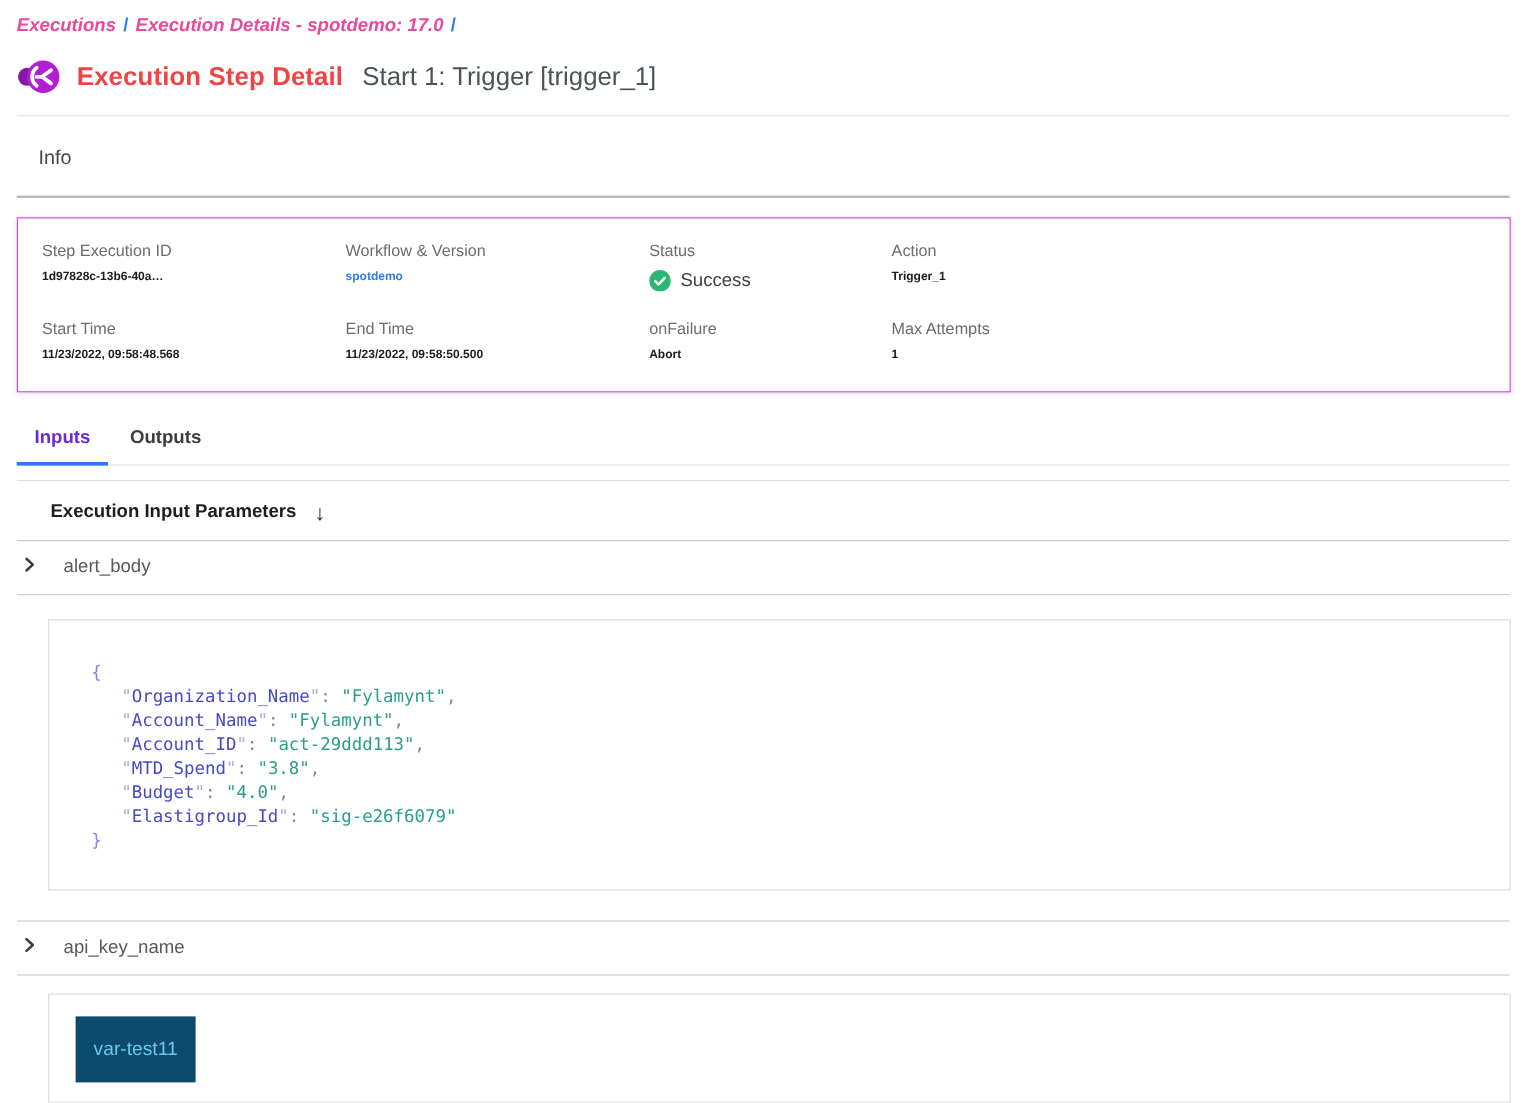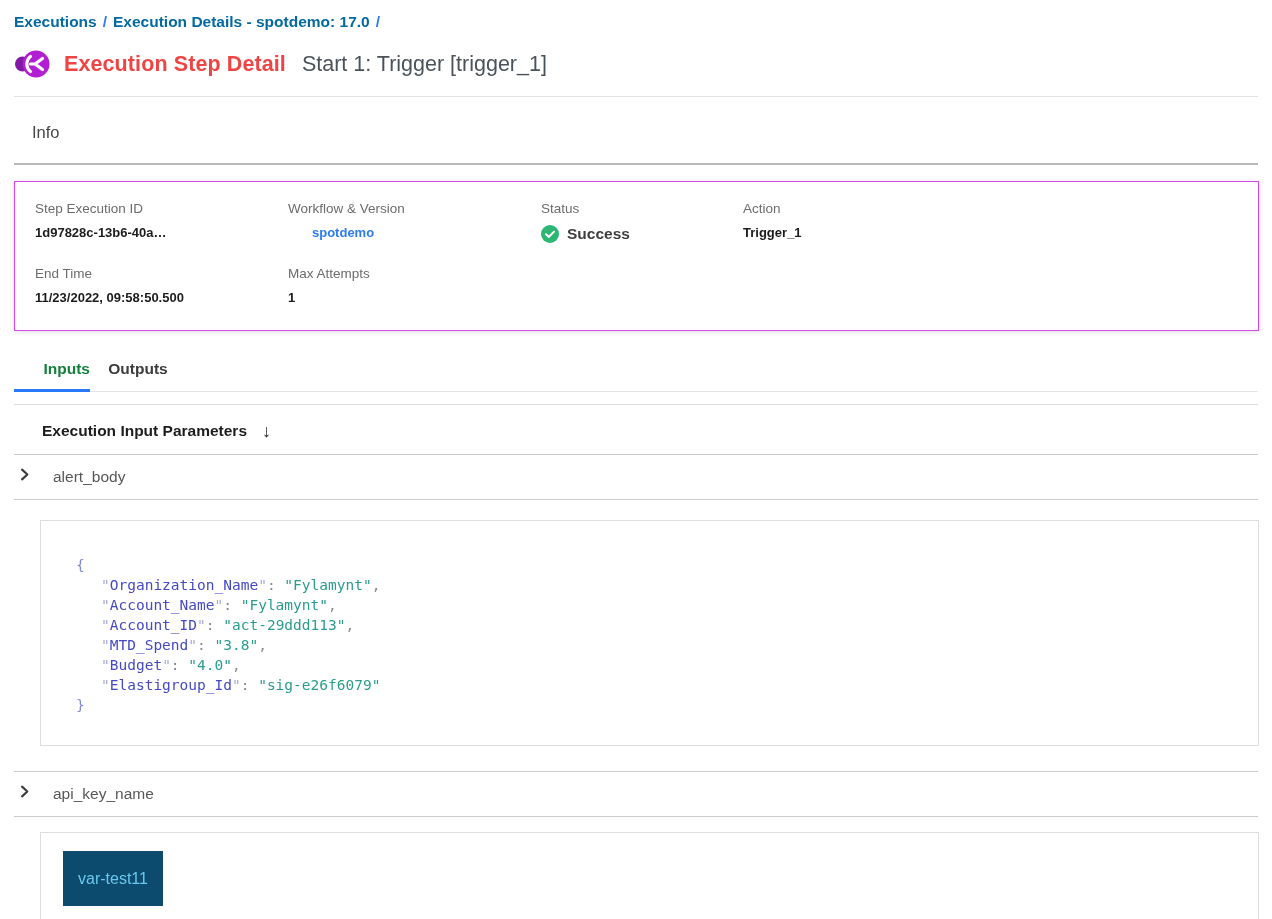--- a/index.html
+++ b/index.html
@@ -3,21 +3,21 @@
 <meta charset="utf-8">
 <style>
   * { margin: 0; padding: 0; box-sizing: border-box; }
   html, body { width: 1272px; height: 919px; overflow: hidden; background: #ffffff;
     font-family: "Liberation Sans", sans-serif; color: #262626; }
 
   .page { width: 1272px; height: 919px; position: relative; }
 
   
   .breadcrumb { padding: 13px 14px 0 14px; font-size: 15.5px; font-weight: 600; }
-  .breadcrumb a { color: #0369a1; text-decoration: none; cursor: pointer; }
+  .breadcrumb a { color: #ec4899; text-decoration: none; cursor: pointer; font-style: italic; }
   .breadcrumb .sep { color: #2e7cf0; margin: 0 6px; font-weight: 600; }
 
   
   .header { display: flex; align-items: center; gap: 14px; padding: 0 14px; margin-top: 15px; }
   .header .logo { width: 36px; height: 36px; flex: 0 0 auto; }
   .header h1 { font-size: 21.5px; font-weight: 700; color: #ef4444; letter-spacing: .1px; }
   .header .subtitle { font-size: 21.5px; font-weight: 400; color: #4c525a; margin-left: 2px; }
 
   .hr { border: none; height: 1px; background: #e2e2e2; margin: 0 14px; }
   .hr-title { margin-top: 14px; }
@@ -25,30 +25,30 @@
   .hr-tabs2 { margin-top: 12px; background: #dedede; }
 
   .info-title { padding: 26px 14px 0 32px; font-size: 16.5px; color: #474747; }
 
   
   .card { margin: 16px 13px 0 14px; background: #fff; border: 1px solid #d946ef;
     box-shadow: 0 1px 5px rgba(0,0,0,.13); padding: 19px 10px 25px 20px; }
   .grid { display: grid; grid-template-columns: 253px 253px 202px 255px 1fr; }
   .grid + .grid { margin-top: 23px; }
   .cell .lbl { font-size: 13.5px; color: #6c6c6c; margin-bottom: 9px; }
-  .cell .val { font-size: 13px; font-weight: 700; color: #1c1c1c; }
-  .cell .val.link { color: #2e7cf0; cursor: pointer; margin-left: 24px; }
+  .cell .val { font-size: 10px; font-weight: 700; color: #1c1c1c; }
+  .cell .val.link { color: #2e7cf0; cursor: pointer; }
   .cell .val.link-light { color: #5b9cf8; font-weight: 600; cursor: pointer; }
-  .status-val { display: flex; align-items: center; gap: 8px; font-size: 15.5px; color: #3f3f3f; font-weight: 700; }
+  .status-val { display: flex; align-items: center; gap: 8px; font-size: 15.5px; color: #3f3f3f; font-weight: 400; }
 
   
   .tabs { display: flex; margin: 23px 14px 0 14px; border-bottom: 1px solid #e4e4e4; }
   .tab { font-size: 15.5px; font-weight: 600; padding: 6px 0 11px 0; min-width: 76px;
     text-align: center; color: #3c3c3c; cursor: pointer; position: relative; margin-right: 10px; }
-  .tab.active { color: #15803d; border-bottom: 3px solid #2979ff; margin-bottom: -1px; text-align: right; }
+  .tab.active { color: #6d28d9; border-bottom: 3px solid #2979ff; margin-bottom: -1px; }
 
   
   .params-row { display: flex; align-items: center; padding: 17px 14px 0 14px; margin-left: 28px; }
   .params-row .txt { font-size: 15.5px; font-weight: 700; color: #1d1d1d; }
   .params-row .arrow { font-size: 18px; color: #2a2a2a; margin-left: 15px; line-height: 1; cursor: pointer; }
   .hr-params { margin-top: 14px; background: #c9c9c9; }
 
   
   .sec-row { display: flex; align-items: flex-start; padding: 13px 14px 13px 18px; cursor: pointer; }
   .sec-row .chev { width: 13px; height: 13px; display: inline-block; flex: 0 0 auto; }
@@ -119,22 +119,30 @@
           <span>Success</span>
         </div>
       </div>
       <div class="cell">
         <div class="lbl">Action</div>
         <div class="val">Trigger_1</div>
       </div>
     </div>
     <div class="grid">
       <div class="cell">
+        <div class="lbl">Start Time</div>
+        <div class="val">11/23/2022, 09:58:48.568</div>
+      </div>
+      <div class="cell">
         <div class="lbl">End Time</div>
         <div class="val">11/23/2022, 09:58:50.500</div>
+      </div>
+      <div class="cell">
+        <div class="lbl">onFailure</div>
+        <div class="val">Abort</div>
       </div>
       <div class="cell">
         <div class="lbl">Max Attempts</div>
         <div class="val">1</div>
       </div>
       <div class="cell"></div>
     </div>
   </section>
 
   <div class="tabs">

